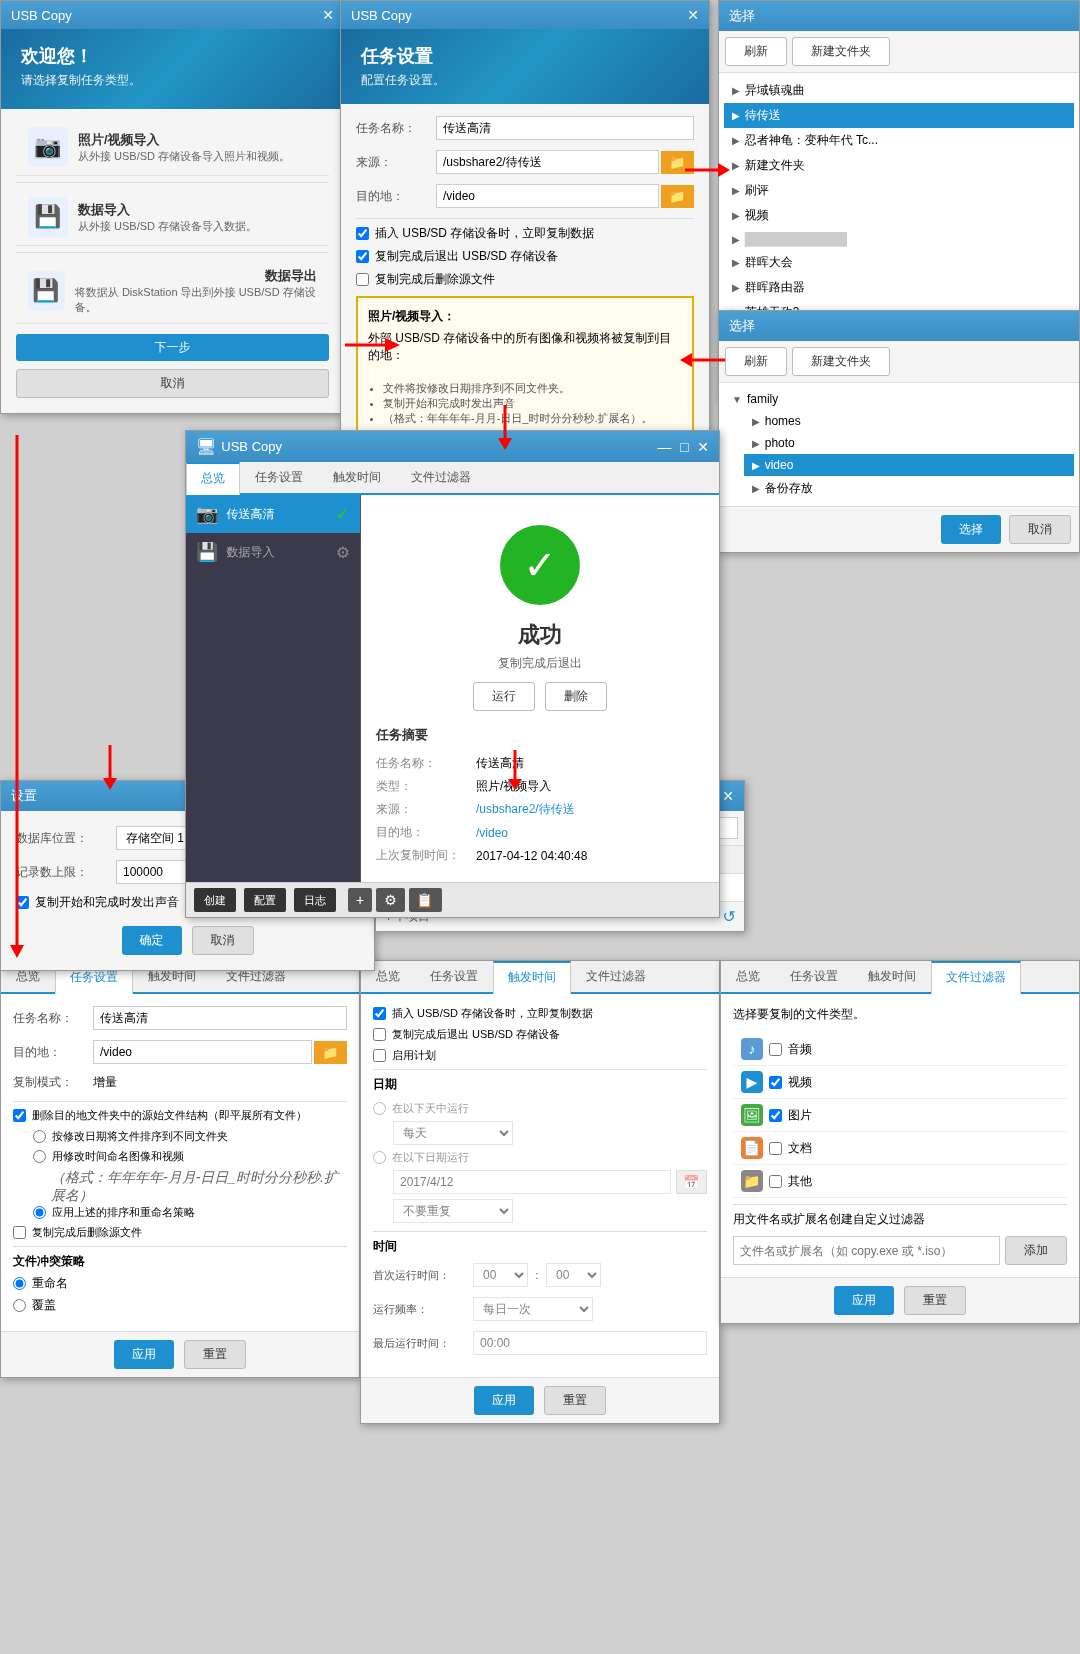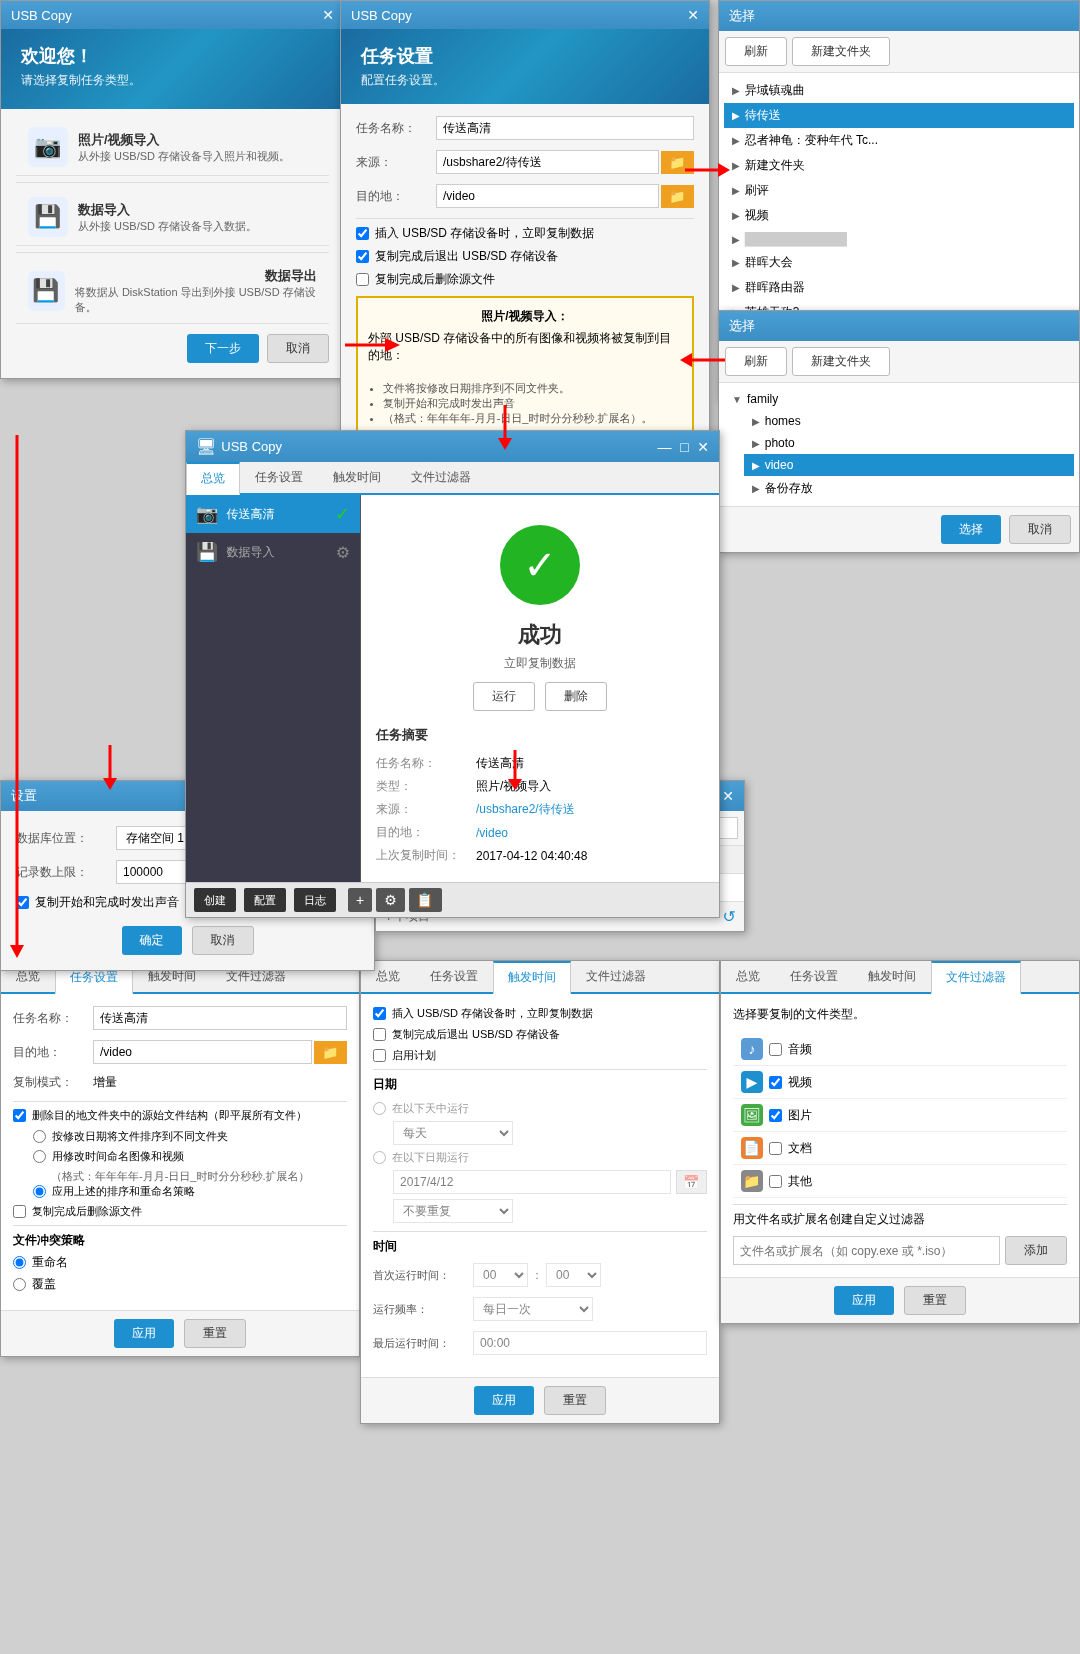--- a/index.html
+++ b/index.html
@@ -241,21 +241,21 @@
     </div>
     <div class="sep"></div>
 
     <div class="task-item">
       <div style="width:40px;height:40px;background:#e8f0ff;border-radius:6px;display:flex;align-items:center;justify-content:center;margin-right:10px;font-size:22px;">💾</div>
       <div>
         <div style="font-weight:bold;color:#333;font-size:13px;text-align:right;">数据导出</div>
         <div style="color:#666;font-size:11px;">将数据从 DiskStation 导出到外接 USB/SD 存储设备。</div>
       </div>
     </div>
-    <div style="display:flex;justify-content:flex-end;gap:8px;padding:10px 0 5px;">
+    <div style="display:flex;justify-content:flex-end;gap:8px;padding:10px 0 5px;flex-direction:column;">
       <button class="btn btn-blue">下一步</button>
       <button class="btn btn-gray">取消</button>
     </div>
   </div>
 </div>
 
 <div class="window" style="left:340px; top:0; width:370px; z-index:20;">
   <div class="window-titlebar">
     <span>USB Copy</span>
     <button class="win-btn">✕</button>
@@ -286,21 +286,21 @@
     </div>
     <div class="check-row">
       <input type="checkbox" checked="" style="">
       <span>复制完成后退出 USB/SD 存储设备</span>
     </div>
     <div class="check-row">
       <input type="checkbox" style="">
       <span>复制完成后删除源文件</span>
     </div>
     <div class="highlight-box">
-      <div style="font-weight:bold;margin-bottom:5px;text-align:center;">照片/视频导入：</div>
+      <div style="font-weight:bold;margin-bottom:5px;">照片/视频导入：</div>
       <div style="margin-bottom:17px;">外部 USB/SD 存储设备中的所有图像和视频将被复制到目的地：</div>
       <ul style="padding-left:15px;font-size:11px;color:#555;">
         <li>文件将按修改日期排序到不同文件夹。</li>
         <li>复制开始和完成时发出声音</li>
         <li>（格式：年年年年-月月-日日_时时分分秒秒.扩展名）。</li>
       </ul>
     </div>
     <div style="display:flex;justify-content:flex-end;gap:8px;padding:8px 0 2px;">
       <button class="btn btn-gray">上一步</button>
       <button class="btn btn-blue">应用</button>
@@ -439,21 +439,21 @@
       <div style="color:#aaa;display:flex;align-items:center;padding:8px 10px;cursor:pointer;">
         <span style="font-size:18px;margin-right:8px;">💾</span>
         <span>数据导入</span>
         <span style="margin-left:auto;color:#888;font-size:16px;">⚙</span>
       </div>
     </div>
 
     <div style="flex:1;padding:15px;background:white;">
       <div class="success-circle">✓</div>
       <div style="text-align:center;font-size:22px;font-weight:bold;color:#333;margin-bottom:5px;">成功</div>
-      <div style="text-align:center;color:#666;font-size:12px;margin-bottom:10px;">立即复制数据</div>
+      <div style="text-align:center;color:#666;font-size:12px;margin-bottom:10px;">复制完成后退出</div>
       <div style="display:flex;justify-content:center;gap:10px;margin-bottom:15px;">
         <button class="btn btn-white">运行</button>
         <button class="btn btn-white">删除</button>
       </div>
       <div style="font-weight:bold;color:#333;margin-bottom:8px;font-size:13px;">任务摘要</div>
       <table style="width:100%;font-size:12px;border-collapse:collapse;">
         <tbody>
             <tr>
           <td style="color:#888;padding:3px 0;width:100px;">任务名称：</td>
           <td>传送高清</td>
@@ -578,21 +578,21 @@
     </div>
     <div class="radio-row" style="padding-left:20px;">
       <input type="radio" name="sortopt" style="">
       <span style="font-size:11px;">按修改日期将文件排序到不同文件夹</span>
     </div>
     <div style="padding-left:20px;">
       <div class="radio-row">
         <input type="radio" name="sortopt" style="">
         <span style="font-size:11px;">用修改时间命名图像和视频</span>
       </div>
-      <div style="padding-left:18px;font-size:11px;color:#666;">（格式：年年年年-月月-日日_时时分分秒秒.扩展名）</div>
+      <div style="padding-left:18px;font-size:14px;color:#666;font-style:italic;">（格式：年年年年-月月-日日_时时分分秒秒.扩展名）</div>
     </div>
     <div class="radio-row" style="padding-left:20px;">
       <input type="radio" name="sortopt" checked="" style="">
       <span style="font-size:11px;">应用上述的排序和重命名策略</span>
     </div>
     <div class="check-row">
       <input type="checkbox" style="">
       <span style="font-size:11px;">复制完成后删除源文件</span>
     </div>
     <div class="sep"></div>

